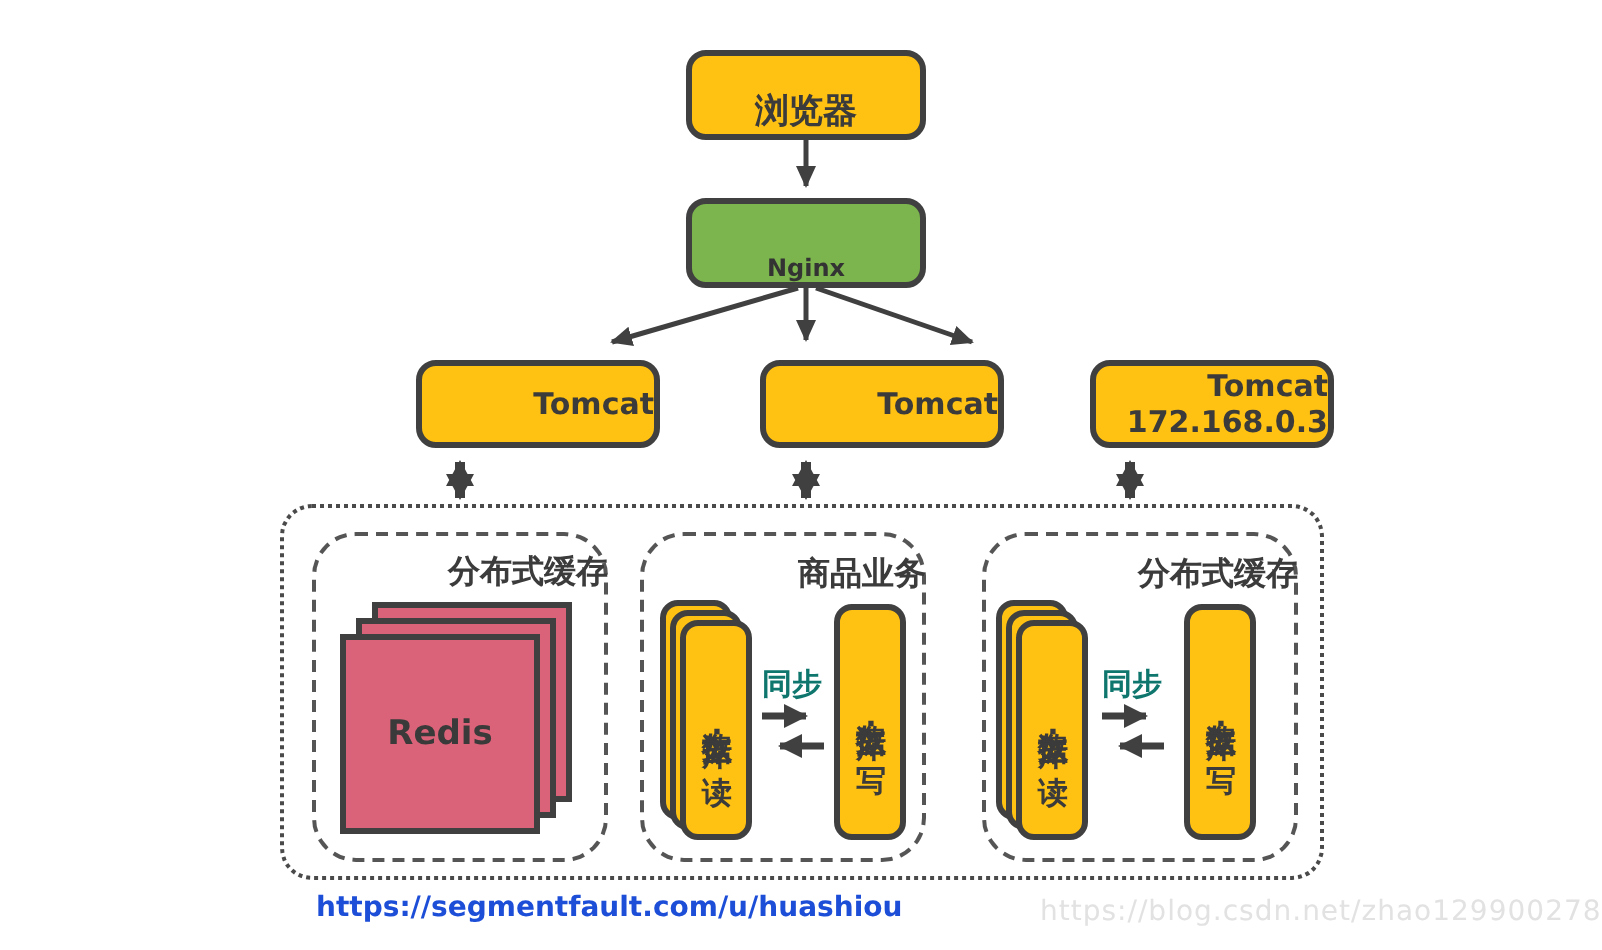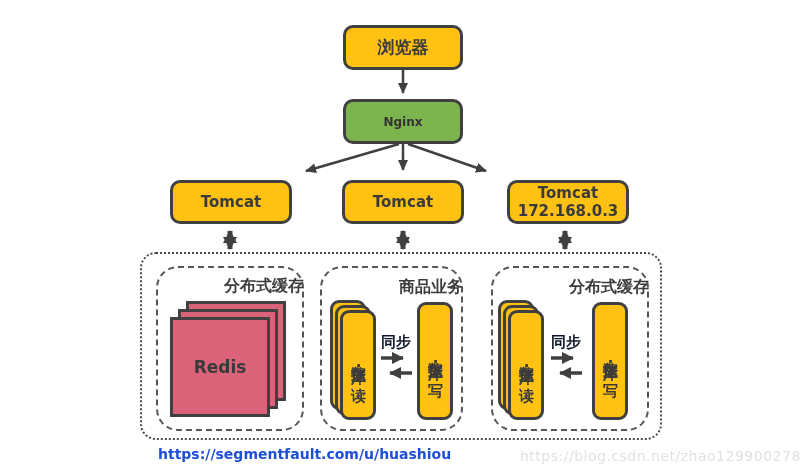--- a/index.html
+++ b/index.html
@@ -2,27 +2,27 @@
 <html><head>
 <meta charset="utf-8">
 <style>
   html,body{margin:0;padding:0;background:#fff;}
   .stage{
     position:relative;width:801px;height:475px;background:#ffffff;
     font-family:"DejaVu Sans","Liberation Sans",sans-serif;
     overflow:hidden;
   }
   .node{
-    position:absolute;display:flex;align-items:center;justify-content:center;
+    position:absolute;display:flex;align-items:flex-end;justify-content:center;
     border:3px solid #404040;border-radius:10px;
     font-weight:bold;color:#3b3b3b;text-align:center;box-sizing:border-box;
   }
   .browser{left:343px;top:25px;width:120px;height:45px;background:#FFC112;font-size:17px;}
   .nginx{left:343px;top:99px;width:120px;height:45px;background:#7CB44E;font-size:12px;color:#333;}
-  .tomcat{top:180px;width:122px;height:44px;background:#FFC112;flex-direction:column;line-height:1.2;font-size:15px;}
+  .tomcat{top:180px;width:122px;height:44px;background:#FFC112;flex-direction:column;line-height:1.2;font-size:15px;margin-left:38px;}
   .tomcat.t1{left:170px;}
   .tomcat.t2{left:342px;}
   .tomcat.t3{left:507px;}
 
   .cluster{
     position:absolute;left:140px;top:252px;width:522px;height:188px;
     border:2px dotted #4a4a4a;border-radius:16px;box-sizing:border-box;background:#fff;
   }
   .section{
     position:absolute;top:266px;height:165px;
@@ -51,21 +51,21 @@
     display:flex;align-items:center;justify-content:center;
     font-weight:bold;font-size:15px;color:#3b3b3b;
     writing-mode:vertical-rl;text-orientation:upright;letter-spacing:1px;
   }
   .card-back{background:#FFC112;}
   .read-h{height:110px;}
   .write-h{height:118px;}
 
   .sync-label{
     position:absolute;width:44px;text-align:center;
-    font-weight:bold;font-size:15px;color:#0f172a;
+    font-weight:bold;font-size:15px;color:#0f766e;
   }
 
   .arrows{position:absolute;left:0;top:0;pointer-events:none;}
 
   .footer-src{
     position:absolute;left:158px;top:446px;
     font-weight:bold;font-size:14px;color:#1d4ed8;
   }
   .watermark{
     position:absolute;left:520px;top:448px;

